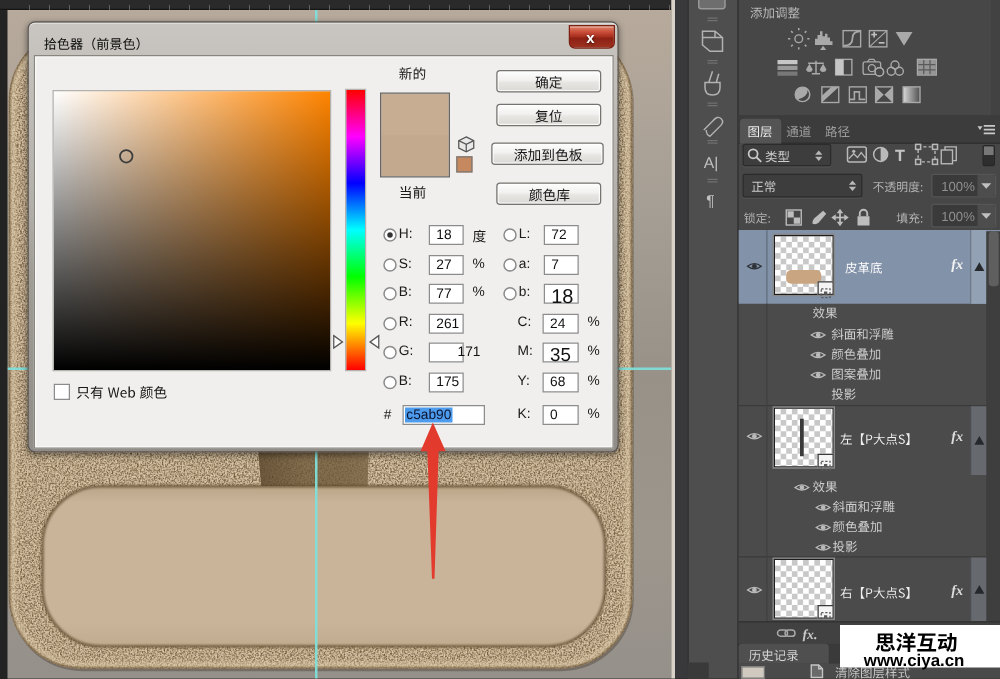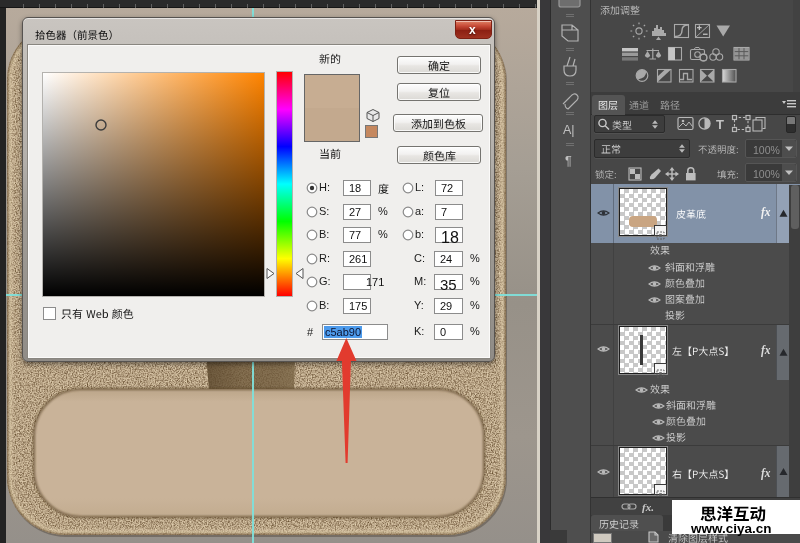--- a/index.html
+++ b/index.html
@@ -585,21 +585,21 @@
     <div class="lat" style="left:414px;top:251.5px;font-size:11px;color:#1a1a1a">C:</div>
     <div class="a" style="left:434px;top:250.5px;width:29px;height:16px;background:#fff;border:1px solid #8c8c8c"></div>
     <div class="lat" style="left:440px;top:252.5px;font-size:11px;color:#111">24</div>
     <div class="lat" style="left:470px;top:251.5px;font-size:11px;color:#1a1a1a">%</div>
     <div class="lat" style="left:414px;top:275px;font-size:11px;color:#1a1a1a">M:</div>
     <div class="a" style="left:434px;top:274px;width:29px;height:16px;background:#fff;border:1px solid #8c8c8c"></div>
     <div class="lat" style="left:440px;top:276px;font-size:15px;color:#111">35</div>
     <div class="lat" style="left:470px;top:275px;font-size:11px;color:#1a1a1a">%</div>
     <div class="lat" style="left:414px;top:298.5px;font-size:11px;color:#1a1a1a">Y:</div>
     <div class="a" style="left:434px;top:297.5px;width:29px;height:16px;background:#fff;border:1px solid #8c8c8c"></div>
-    <div class="lat" style="left:440px;top:299.5px;font-size:11px;color:#111">29</div>
+    <div class="lat" style="left:440px;top:299.5px;font-size:11px;color:#111">68</div>
     <div class="lat" style="left:470px;top:298.5px;font-size:11px;color:#1a1a1a">%</div>
     <div class="lat" style="left:414px;top:325px;font-size:11px;color:#1a1a1a">K:</div>
     <div class="a" style="left:434px;top:324px;width:29px;height:16px;background:#fff;border:1px solid #8c8c8c"></div>
     <div class="lat" style="left:440px;top:326px;font-size:11px;color:#111">0</div>
     <div class="lat" style="left:470px;top:325px;font-size:11px;color:#1a1a1a">%</div>
     <div class="a" style="left:43px;top:307px;width:13px;height:13px;background:#fff;border:1px solid #8c8c8c"></div>
     <svg class="zt" style="left:59.0px;top:304.0px;" width="76" height="19">
       <path transform="translate(2,14)" fill="#1a1a1a" d="M6.5 -2C7.6 -1.1 9 0.1 9.6 0.9L10.4 0.4C9.7 -0.4 8.3 -1.6 7.2 -2.4ZM3.7 -2.4C3 -1.5 1.7 -0.3 0.5 0.3C0.7 0.5 1 0.7 1.2 0.9C2.4 0.2 3.7 -1 4.5 -2.1ZM2.6 -7.6H8.4V-4.2H2.6ZM1.7 -8.4V-3.4H9.3V-8.4Z M15.3 -9.2C15.2 -8.8 15 -8.3 14.8 -7.8H11.7V-7H14.5C13.8 -5.6 12.8 -4.2 11.4 -3.3C11.6 -3.2 11.9 -2.9 12 -2.7C12.7 -3.2 13.3 -3.8 13.8 -4.5V0.9H14.6V-1.3H19.2V-0.2C19.2 0 19.2 0.1 19 0.1C18.8 0.1 18.1 0.1 17.4 0.1C17.5 0.3 17.6 0.6 17.7 0.8C18.6 0.8 19.2 0.8 19.6 0.7C19.9 0.6 20 0.3 20 -0.2V-5.8H14.7C14.9 -6.2 15.2 -6.6 15.4 -7H21.3V-7.8H15.7C15.9 -8.2 16 -8.6 16.1 -9ZM14.6 -3.2H19.2V-2H14.6ZM14.6 -3.9V-5H19.2V-3.9Z M27.1 0H28.3L29.5 -4.9C29.6 -5.5 29.8 -6.1 29.9 -6.7H29.9C30.1 -6.1 30.2 -5.5 30.3 -4.9L31.5 0H32.8L34.4 -8.1H33.5L32.6 -3.7C32.5 -2.8 32.3 -1.9 32.2 -1.1H32.1C31.9 -1.9 31.7 -2.8 31.5 -3.7L30.4 -8.1H29.5L28.4 -3.7C28.2 -2.8 28 -1.9 27.8 -1.1H27.7C27.6 -1.9 27.4 -2.8 27.3 -3.7L26.4 -8.1H25.4Z M38.2 0.1C39 0.1 39.6 -0.1 40.1 -0.5L39.8 -1.1C39.3 -0.8 38.9 -0.7 38.3 -0.7C37.1 -0.7 36.4 -1.5 36.3 -2.8H40.3C40.3 -2.9 40.4 -3.1 40.4 -3.3C40.4 -5 39.5 -6.1 38 -6.1C36.6 -6.1 35.3 -4.9 35.3 -3C35.3 -1 36.6 0.1 38.2 0.1ZM36.3 -3.5C36.4 -4.7 37.2 -5.3 38 -5.3C38.9 -5.3 39.5 -4.7 39.5 -3.5Z M44.5 0.1C45.8 0.1 47.1 -1 47.1 -3.1C47.1 -4.9 46.2 -6.1 44.7 -6.1C44 -6.1 43.4 -5.8 42.8 -5.3L42.9 -6.4V-8.8H41.8V0H42.6L42.7 -0.6H42.8C43.3 -0.1 43.9 0.1 44.5 0.1ZM44.3 -0.7C43.9 -0.7 43.4 -0.9 42.9 -1.3V-4.5C43.4 -5 43.9 -5.3 44.4 -5.3C45.6 -5.3 46 -4.4 46 -3.1C46 -1.6 45.3 -0.7 44.3 -0.7Z M58.4 -5.6C58.4 -1.6 58.2 -0.4 55.5 0.3C55.6 0.5 55.8 0.7 55.8 0.9C58.8 0.1 59 -1.4 59 -5.6ZM55.1 -5C54.5 -4.5 53.4 -4 52.4 -3.7C52.6 -3.6 52.8 -3.3 53 -3.2C54 -3.5 55.1 -4.1 55.8 -4.8ZM55.5 -2C54.8 -1.1 53.5 -0.4 52.2 0C52.3 0.2 52.5 0.4 52.7 0.6C54.1 0.1 55.4 -0.7 56.2 -1.7ZM58.9 -0.8C59.6 -0.4 60.4 0.4 60.8 0.9L61.3 0.4C60.9 -0.1 60 -0.8 59.3 -1.3ZM56.6 -6.7V-1.5H57.3V-6.1H60.1V-1.5H60.8V-6.7H58.7C58.8 -7.1 59 -7.5 59.1 -7.9H61.1V-8.6H56.4V-7.9H58.4C58.3 -7.5 58.2 -7.1 58 -6.7ZM53.2 -9.1C53.4 -8.8 53.5 -8.4 53.6 -8.1H51.5V-7.4H56.2V-8.1H54.4C54.3 -8.5 54.1 -8.9 53.9 -9.3ZM55.3 -3.6C54.6 -2.9 53.4 -2.3 52.4 -1.9C52.4 -2.5 52.4 -3 52.4 -3.5V-5.2H56.1V-5.9H55C55.2 -6.3 55.5 -6.7 55.7 -7.2L55 -7.4C54.8 -6.9 54.5 -6.3 54.3 -5.9H52.9L53.4 -6.1C53.4 -6.4 53.1 -7 52.8 -7.4L52.2 -7.2C52.4 -6.8 52.7 -6.2 52.8 -5.9H51.7V-3.5C51.7 -2.4 51.6 -0.7 51.1 0.5C51.2 0.6 51.6 0.8 51.7 0.9C52.1 0.1 52.3 -0.9 52.4 -1.9C52.5 -1.7 52.7 -1.5 52.8 -1.3C54 -1.7 55.2 -2.5 55.9 -3.3Z M66.9 -5.4V-3.5H64.4V-5.4ZM67.7 -5.4H70.4V-3.5H67.7ZM68.3 -7.5C68 -7.1 67.6 -6.6 67.1 -6.2H64.2C64.7 -6.6 65.1 -7.1 65.4 -7.5ZM65.6 -9.3C64.8 -7.8 63.5 -6.5 62.1 -5.6C62.3 -5.4 62.5 -5 62.6 -4.9C62.9 -5.1 63.3 -5.3 63.6 -5.6V-0.9C63.6 0.4 64.1 0.7 65.9 0.7C66.3 0.7 69.7 0.7 70.1 0.7C71.8 0.7 72.1 0.2 72.3 -1.5C72.1 -1.6 71.7 -1.7 71.5 -1.8C71.4 -0.4 71.2 -0.1 70.1 -0.1C69.4 -0.1 66.4 -0.1 65.8 -0.1C64.6 -0.1 64.4 -0.2 64.4 -0.9V-2.7H70.4V-2.2H71.2V-6.2H68.1C68.7 -6.7 69.2 -7.4 69.5 -7.9L69 -8.3L68.8 -8.3H65.9C66.1 -8.5 66.2 -8.8 66.4 -9Z"></path>
     </svg>
     <svg class="a" style="left:330px;top:334px;z-index:50" width="32" height="133">

